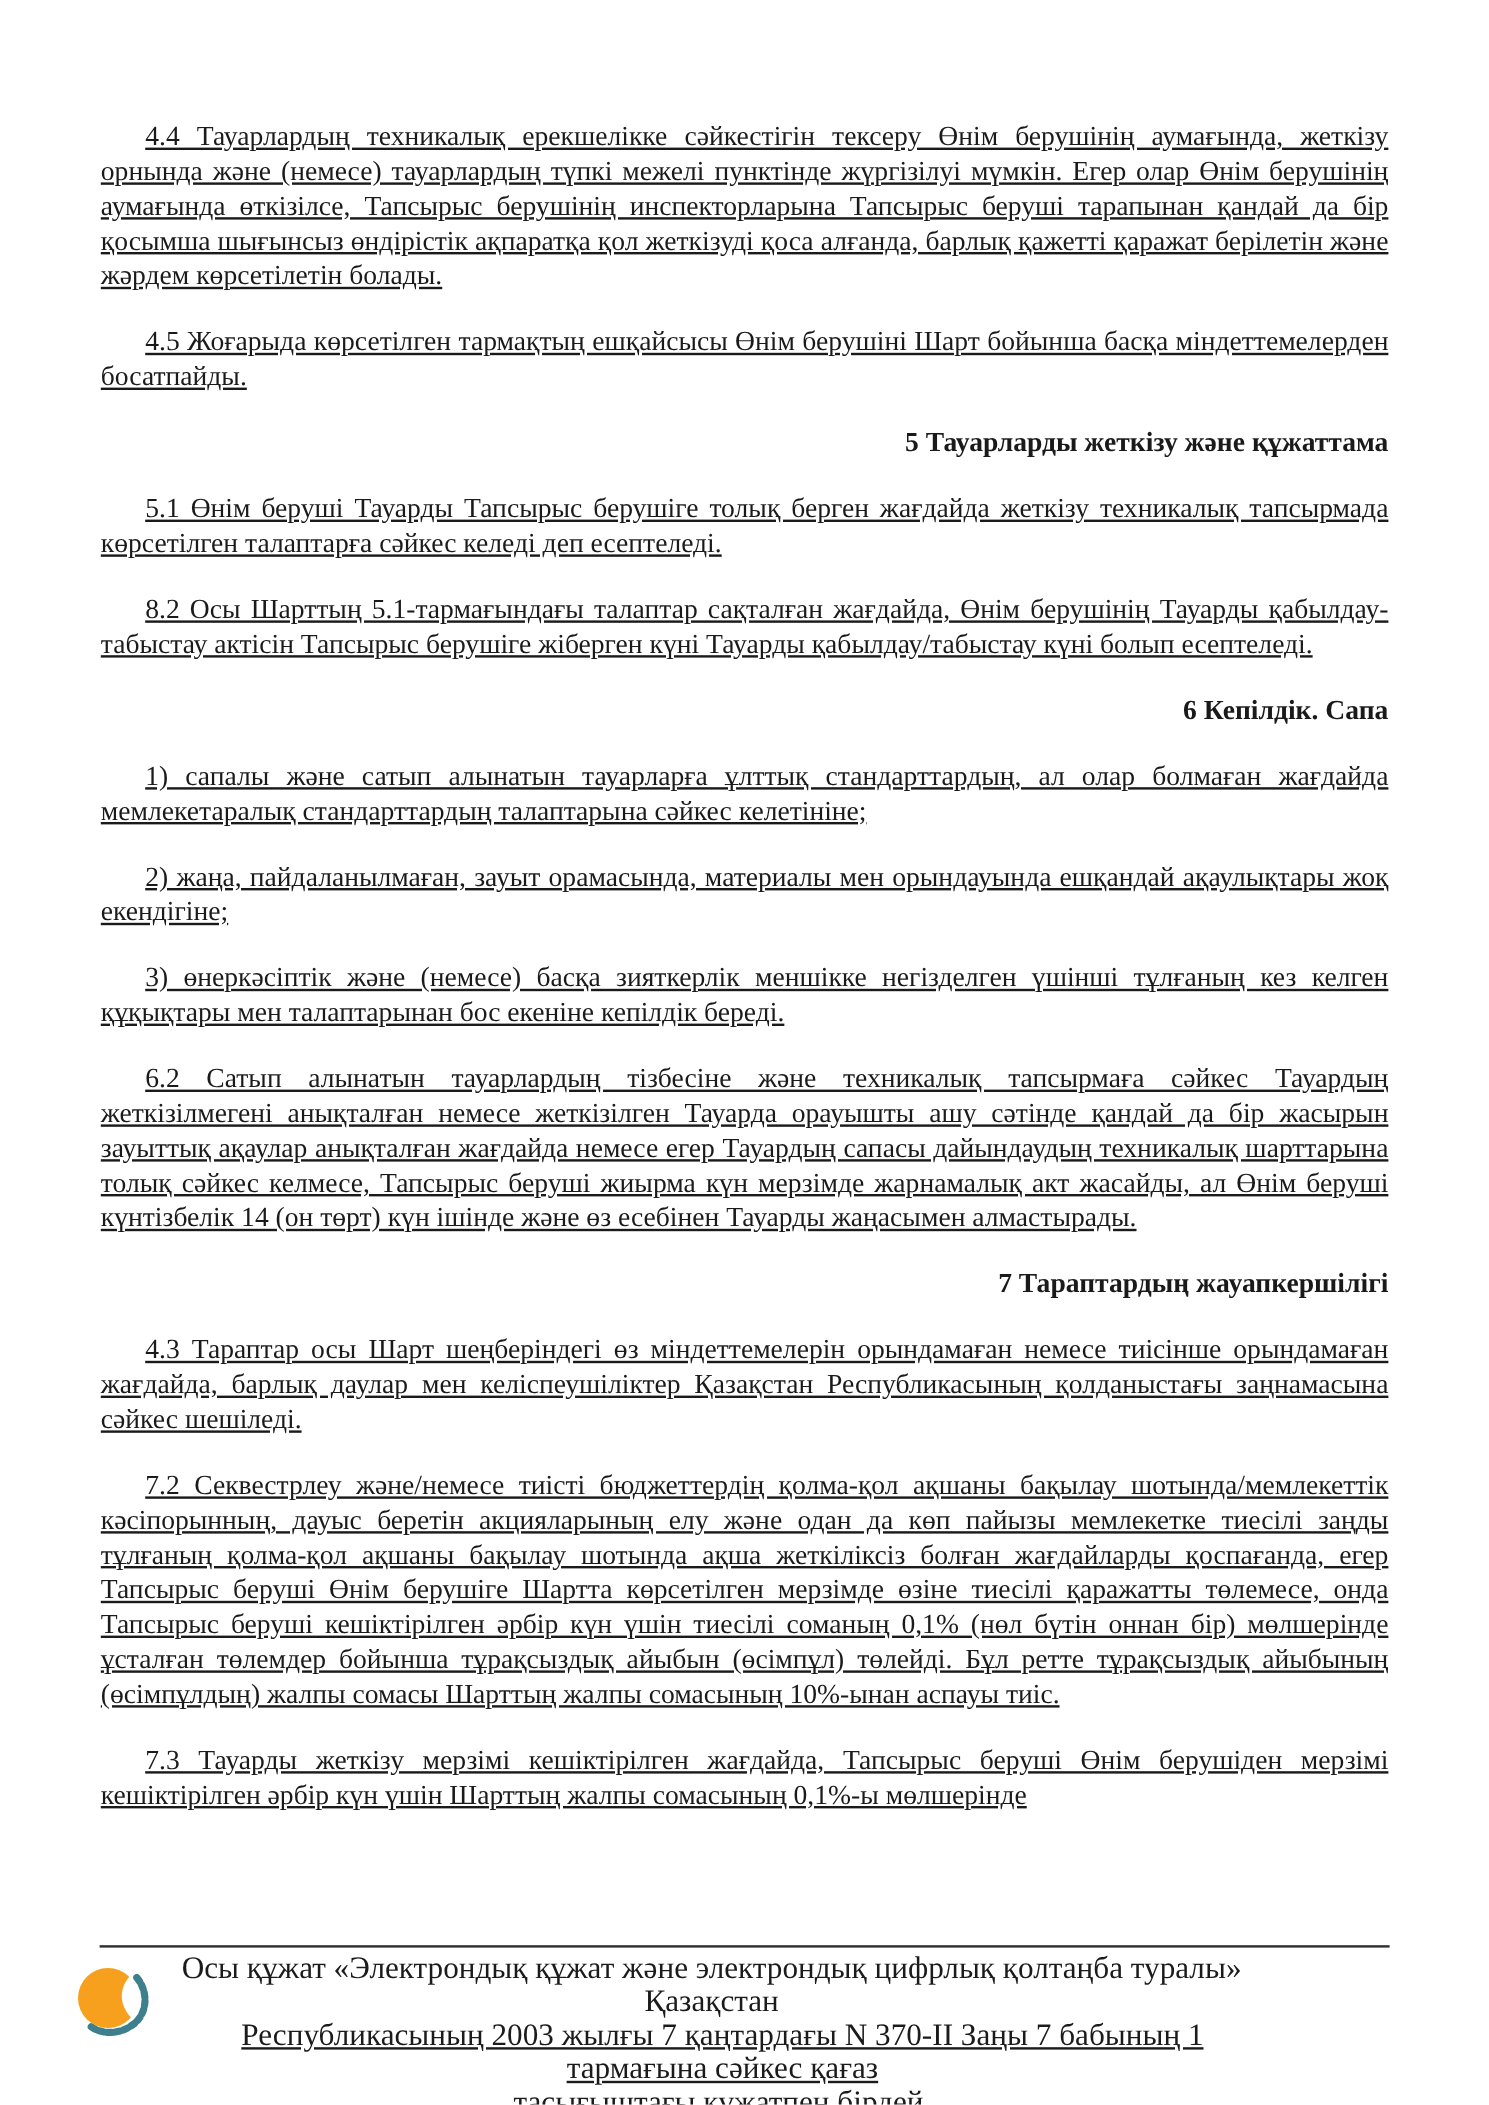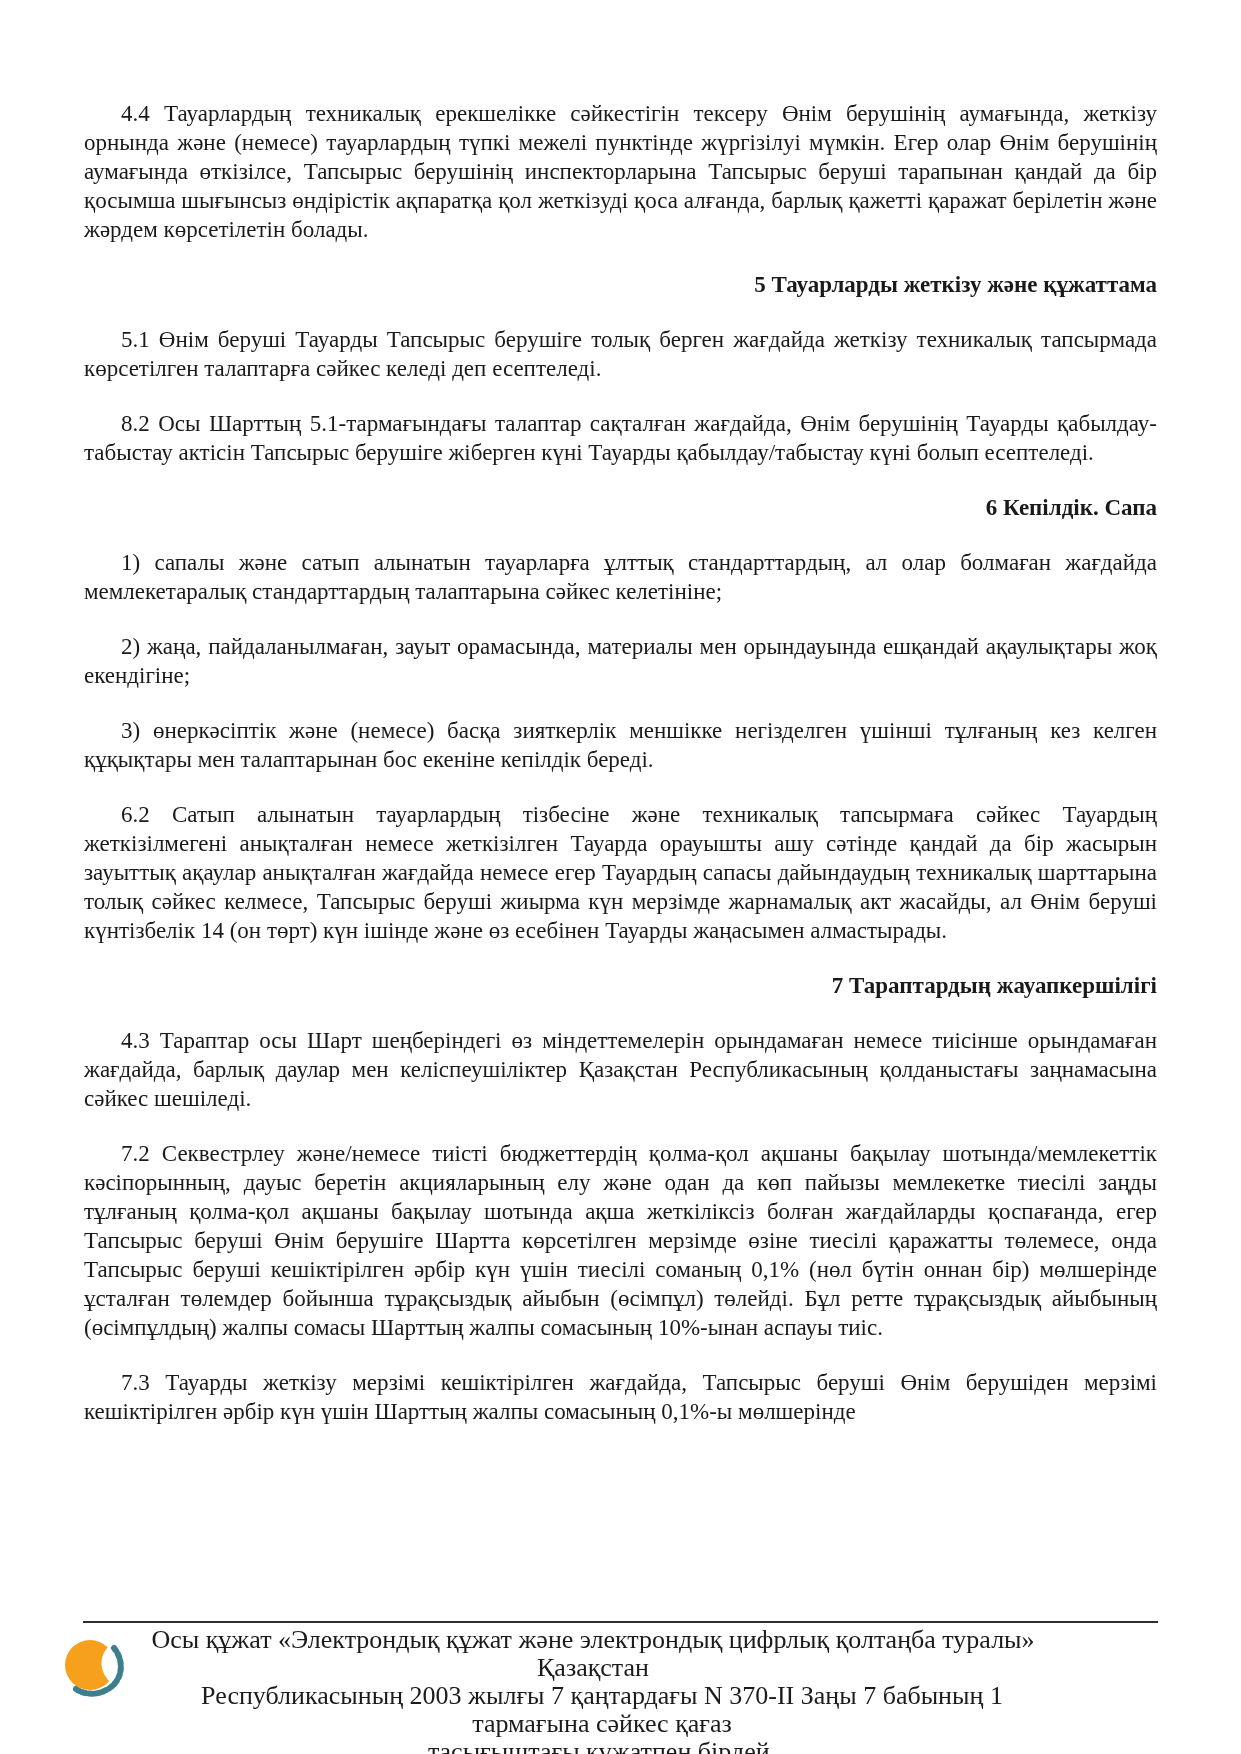--- a/index.html
+++ b/index.html
@@ -17,20 +17,21 @@
     left: 84px;
     top: 99px;
     width: 1073px;
     font-size: 23px;
     line-height: 29px;
     text-align: justify;
   }
   .content p.para {
     margin: 0 0 26px 0;
     text-indent: 37px;
+    text-decoration: underline;
   }
   .content h2.head {
     margin: 0 0 26px 0;
     font-size: 23px;
     line-height: 29px;
     font-weight: bold;
     text-align: right;
     text-indent: 0;
   }
   .footer-rule {
@@ -51,29 +52,30 @@
   .footer-note {
     position: absolute;
     left: 123px;
     top: 1626px;
     width: 940px;
     font-size: 26px;
     line-height: 28px;
     color: #1b1b1b;
     text-align: center;
   }
-  .footer-note .fl-indent { margin-left: 18px; }
+  .footer-note .fl-indent { margin-left: 18px; text-decoration: underline; }
 </style>
 </head>
 <body>
 
 <div class="page">
 
   <div class="content">
     <p class="para">4.4 Тауарлардың техникалық ерекшелікке сәйкестігін тексеру Өнім берушінің аумағында, жеткізу орнында және (немесе) тауарлардың түпкі межелі пунктінде жүргізілуі мүмкін. Егер олар Өнім берушінің аумағында өткізілсе, Тапсырыс берушінің инспекторларына Тапсырыс беруші тарапынан қандай да бір қосымша шығынсыз өндірістік ақпаратқа қол жеткізуді қоса алғанда, барлық қажетті қаражат берілетін және жәрдем көрсетілетін болады.</p>
+    <p class="para">4.5 Жоғарыда көрсетілген тармақтың ешқайсысы Өнім берушіні Шарт бойынша басқа міндеттемелерден босатпайды.</p>
     <h2 class="head">5 Тауарларды жеткізу және құжаттама</h2>
     <p class="para">5.1 Өнім беруші Тауарды Тапсырыс берушіге толық берген жағдайда жеткізу техникалық тапсырмада көрсетілген талаптарға сәйкес келеді деп есептеледі.</p>
     <p class="para">8.2 Осы Шарттың 5.1-тармағындағы талаптар сақталған жағдайда, Өнім берушінің Тауарды қабылдау-табыстау актісін Тапсырыс берушіге жіберген күні Тауарды қабылдау/табыстау күні болып есептеледі.</p>
     <h2 class="head">6 Кепілдік. Сапа</h2>
     <p class="para">1) сапалы және сатып алынатын тауарларға ұлттық стандарттардың, ал олар болмаған жағдайда мемлекетаралық стандарттардың талаптарына сәйкес келетініне;</p>
     <p class="para">2) жаңа, пайдаланылмаған, зауыт орамасында, материалы мен орындауында ешқандай ақаулықтары жоқ екендігіне;</p>
     <p class="para">3) өнеркәсіптік және (немесе) басқа зияткерлік меншікке негізделген үшінші тұлғаның кез келген құқықтары мен талаптарынан бос екеніне кепілдік береді.</p>
     <p class="para">6.2 Сатып алынатын тауарлардың тізбесіне және техникалық тапсырмаға сәйкес Тауардың жеткізілмегені анықталған немесе жеткізілген Тауарда орауышты ашу сәтінде қандай да бір жасырын зауыттық ақаулар анықталған жағдайда немесе егер Тауардың сапасы дайындаудың техникалық шарттарына толық сәйкес келмесе, Тапсырыс беруші жиырма күн мерзімде жарнамалық акт жасайды, ал Өнім беруші күнтізбелік 14 (он төрт) күн ішінде және өз есебінен Тауарды жаңасымен алмастырады.</p>
     <h2 class="head">7 Тараптардың жауапкершілігі</h2>
     <p class="para">4.3 Тараптар осы Шарт шеңберіндегі өз міндеттемелерін орындамаған немесе тиісінше орындамаған жағдайда, барлық даулар мен келіспеушіліктер Қазақстан Республикасының қолданыстағы заңнамасына сәйкес шешіледі.</p>

